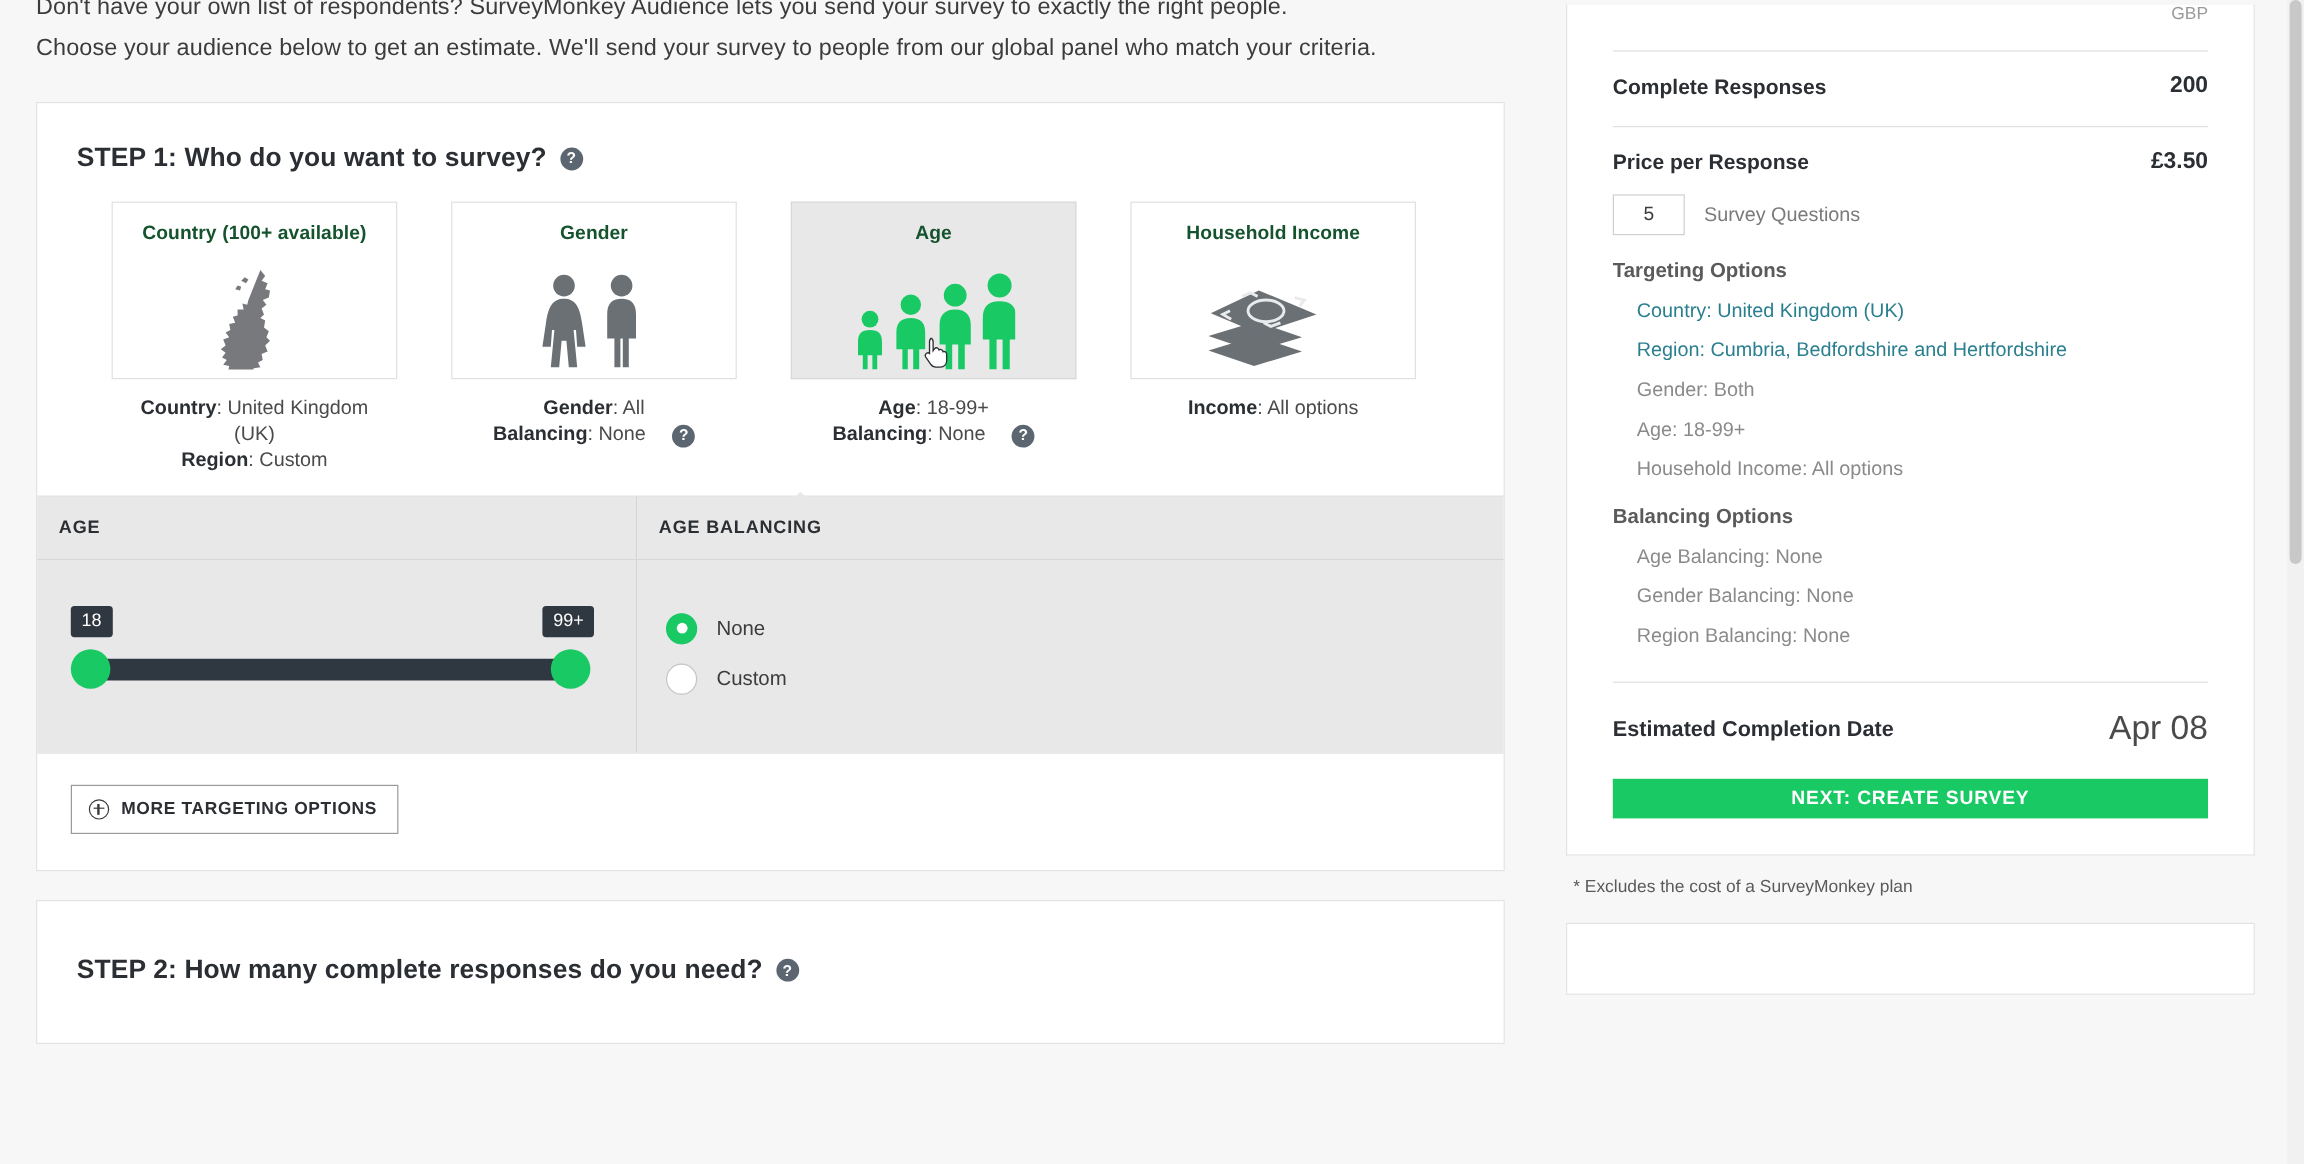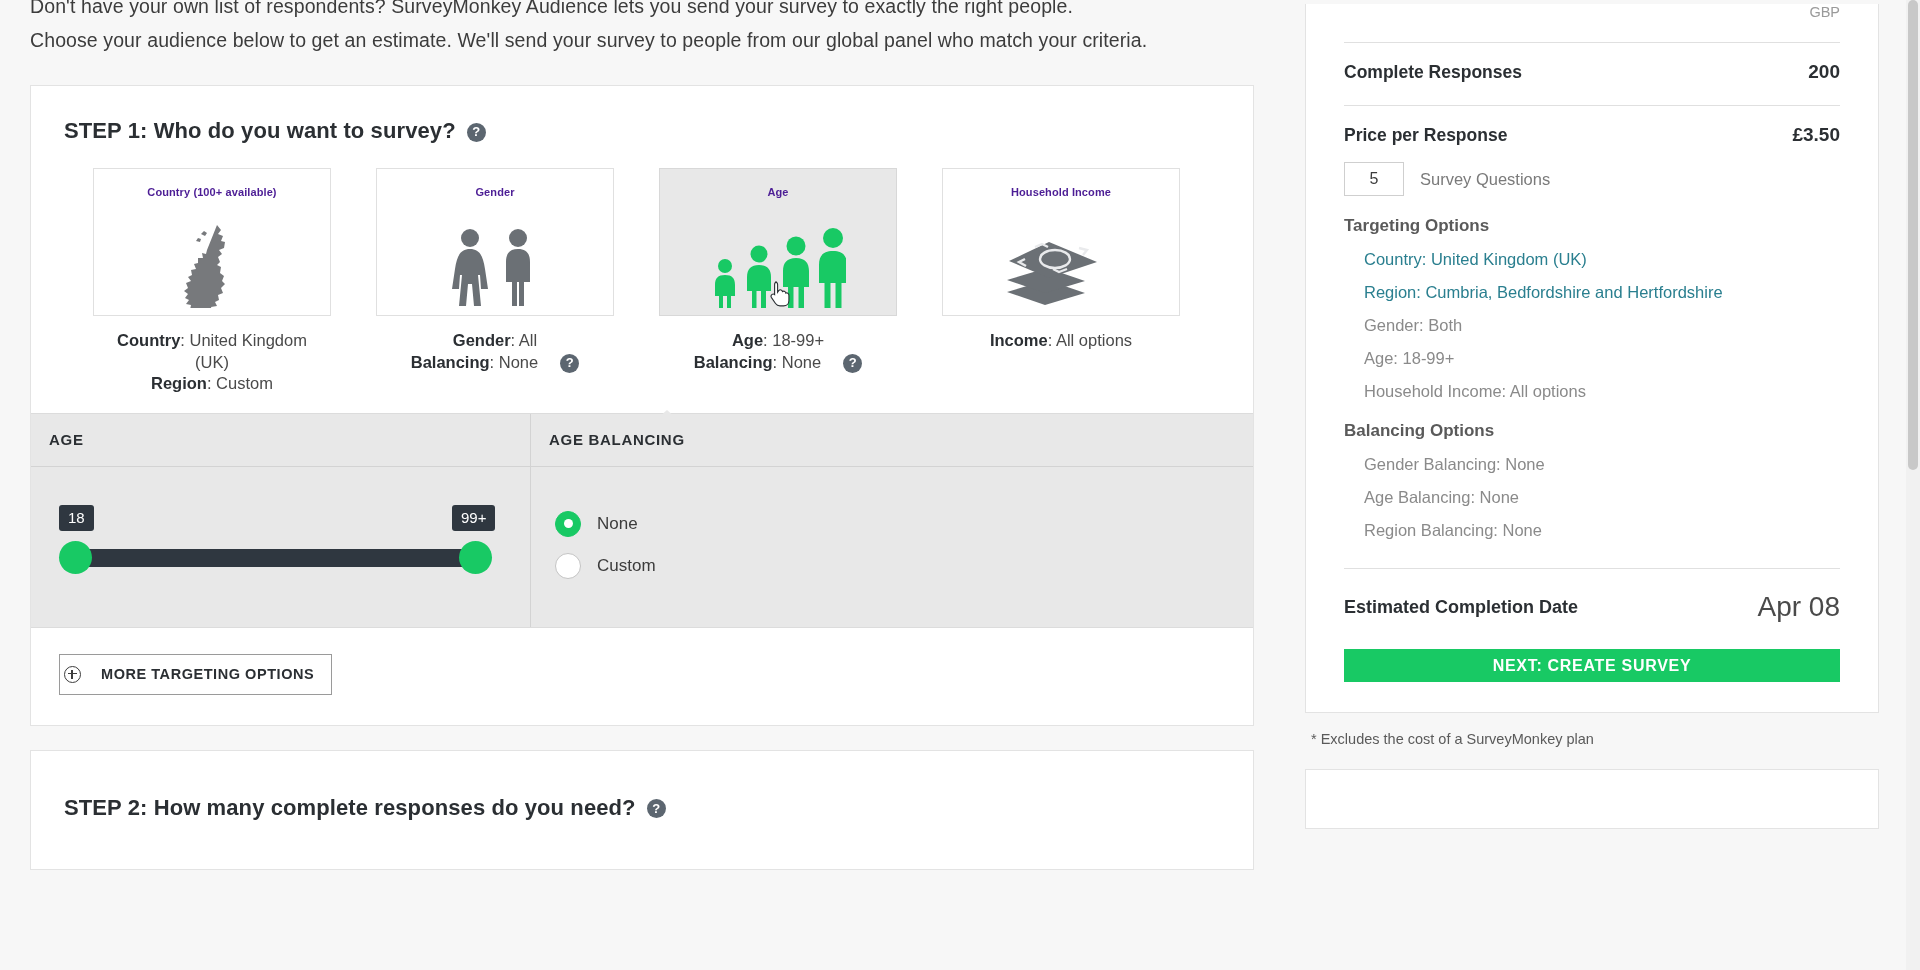--- a/index.html
+++ b/index.html
@@ -45,22 +45,22 @@
 
   
   .tiles { display: flex; padding: 24px 0 0 62px; gap: 45px; }
   .tile-wrap { width: 238px; }
   .tile {
     height: 148px; border: 1px solid #e0e0e0; background: #fff;
     position: relative; cursor: pointer;
   }
   .tile.selected { background: #e8e8e8; border-color: #d8d8d8; }
   .tile-title {
-    text-align: center; font-size: 11px; font-weight: bold;
-    color: #4c1d95; padding-top: 17px; letter-spacing: .1px;
+    text-align: center; font-size: 16px; font-weight: bold;
+    color: #14532d; padding-top: 17px; letter-spacing: .1px;
   }
   .tile-art {
     position: absolute; left: 0; right: 0; top: 44px;
     display: flex; align-items: flex-end; justify-content: center;
     height: 95px;
   }
   .tile-caption {
     text-align: center; font-size: 16.5px; line-height: 21.5px;
     color: #4a4a4a; padding-top: 14px;
   }
@@ -123,23 +123,23 @@
     justify-content: center; flex: none;
   }
   .radio.on { background: #18c964; border-color: #18c964; }
   .radio.on::after {
     content: ''; width: 9px; height: 9px; border-radius: 50%; background: #fff;
   }
   .radio-label { font-size: 17px; color: #3c3c3c; }
 
   .more-row { padding: 26px 0 30px 28px; }
   .more-btn {
-    display: inline-flex; align-items: center; gap: 20px;
+    display: inline-flex; align-items: center; gap: 10px;
     border: 1px solid #9a9a9a; background: #fff; cursor: pointer;
-    padding: 11px 17px 11px 4px; font-size: 14.5px; font-weight: bold;
+    padding: 11px 17px 11px 14px; font-size: 14.5px; font-weight: bold;
     letter-spacing: .55px; color: #2b2f33;
     font-family: "Liberation Sans", sans-serif;
   }
   .plus-circle {
     width: 17px; height: 17px; border-radius: 50%; border: 1.5px solid #3c3c3c;
     position: relative; flex: none;
   }
   .plus-circle::before, .plus-circle::after {
     content:''; position: absolute; background: #3c3c3c;
   }
@@ -424,22 +424,22 @@
       </div>
 
       <div class="group-title">Targeting Options</div>
       <div class="opt link">Country: United Kingdom (UK)</div>
       <div class="opt link">Region: Cumbria, Bedfordshire and Hertfordshire</div>
       <div class="opt">Gender: Both</div>
       <div class="opt">Age: 18-99+</div>
       <div class="opt">Household Income: All options</div>
 
       <div class="group-title">Balancing Options</div>
+      <div class="opt">Age Balancing: None</div>
       <div class="opt">Gender Balancing: None</div>
-      <div class="opt">Age Balancing: None</div>
       <div class="opt">Region Balancing: None</div>
 
       <div class="hr2"></div>
 
       <div class="ecd-row">
         <span class="ecd-label">Estimated Completion Date</span>
         <span class="ecd-value">Apr 08</span>
       </div>
 
       <button class="cta">NEXT: CREATE SURVEY</button>

